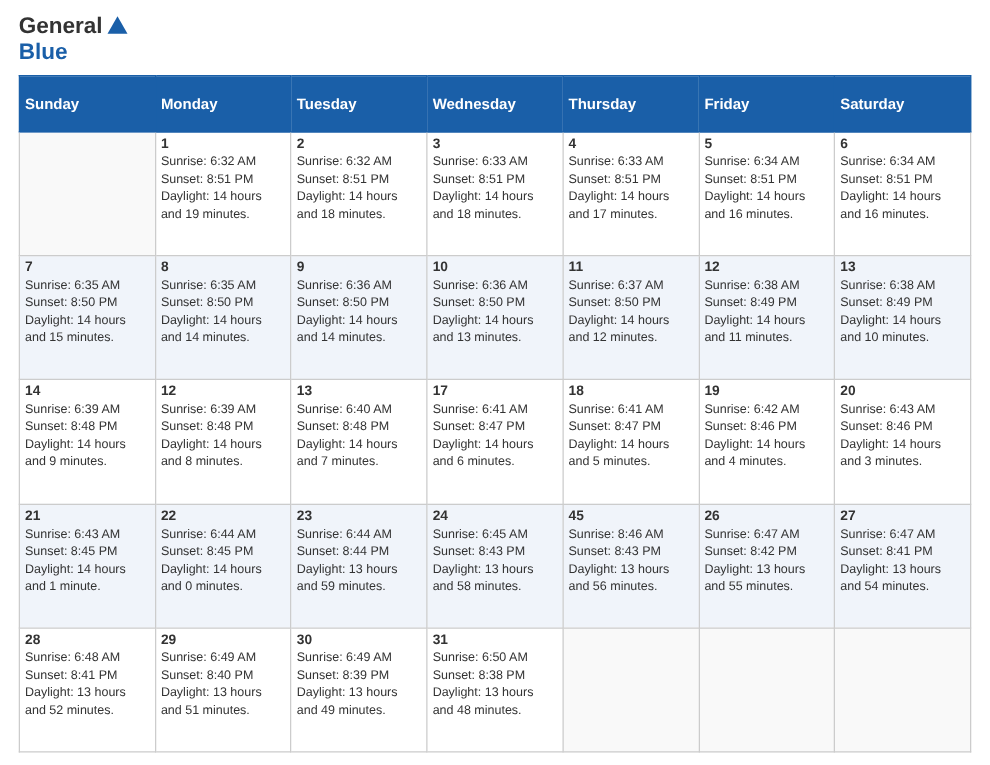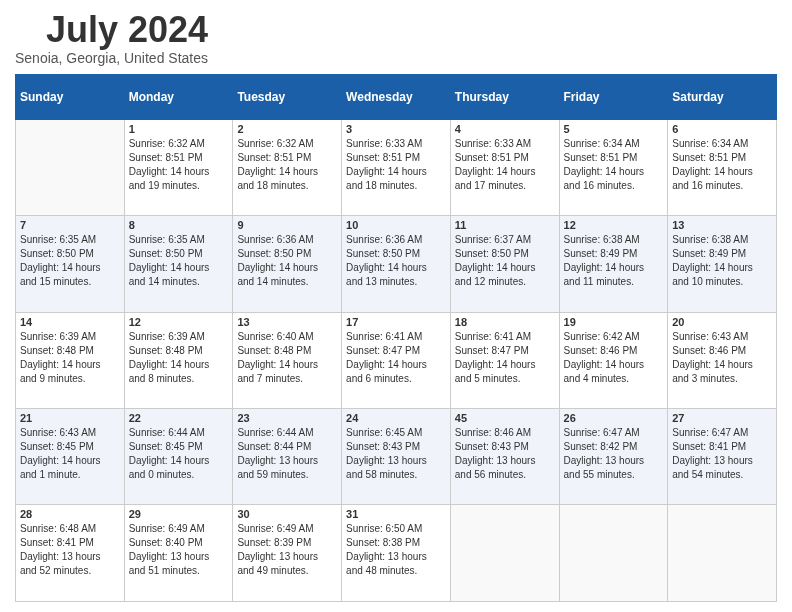--- a/index.html
+++ b/index.html
@@ -100,23 +100,28 @@
     }
     .alt-row td {
       background-color: #f0f4fa;
     }
   </style>
 </head>
 <body>
 
 <div class="page">
   <div class="header">
-    <div class="title-area">
-      <div class="month-title">July 2024</div>
-      <div class="location">Senoia, Georgia, United States</div>
+    <div class="logo">
+      <div class="logo-text">
+        <span class="logo-general">General</span>
+        <svg class="logo-icon" viewBox="0 0 20 20">
+          <polygon points="10,2 18,16 2,16" fill="#1a5fa8"></polygon>
+        </svg>
+      </div>
+      <span class="logo-blue">Blue</span>
     </div>
   </div>
 
   <table class="calendar">
     <thead>
       <tr>
         <th>Sunday</th>
         <th>Monday</th>
         <th>Tuesday</th>
         <th>Wednesday</th>

